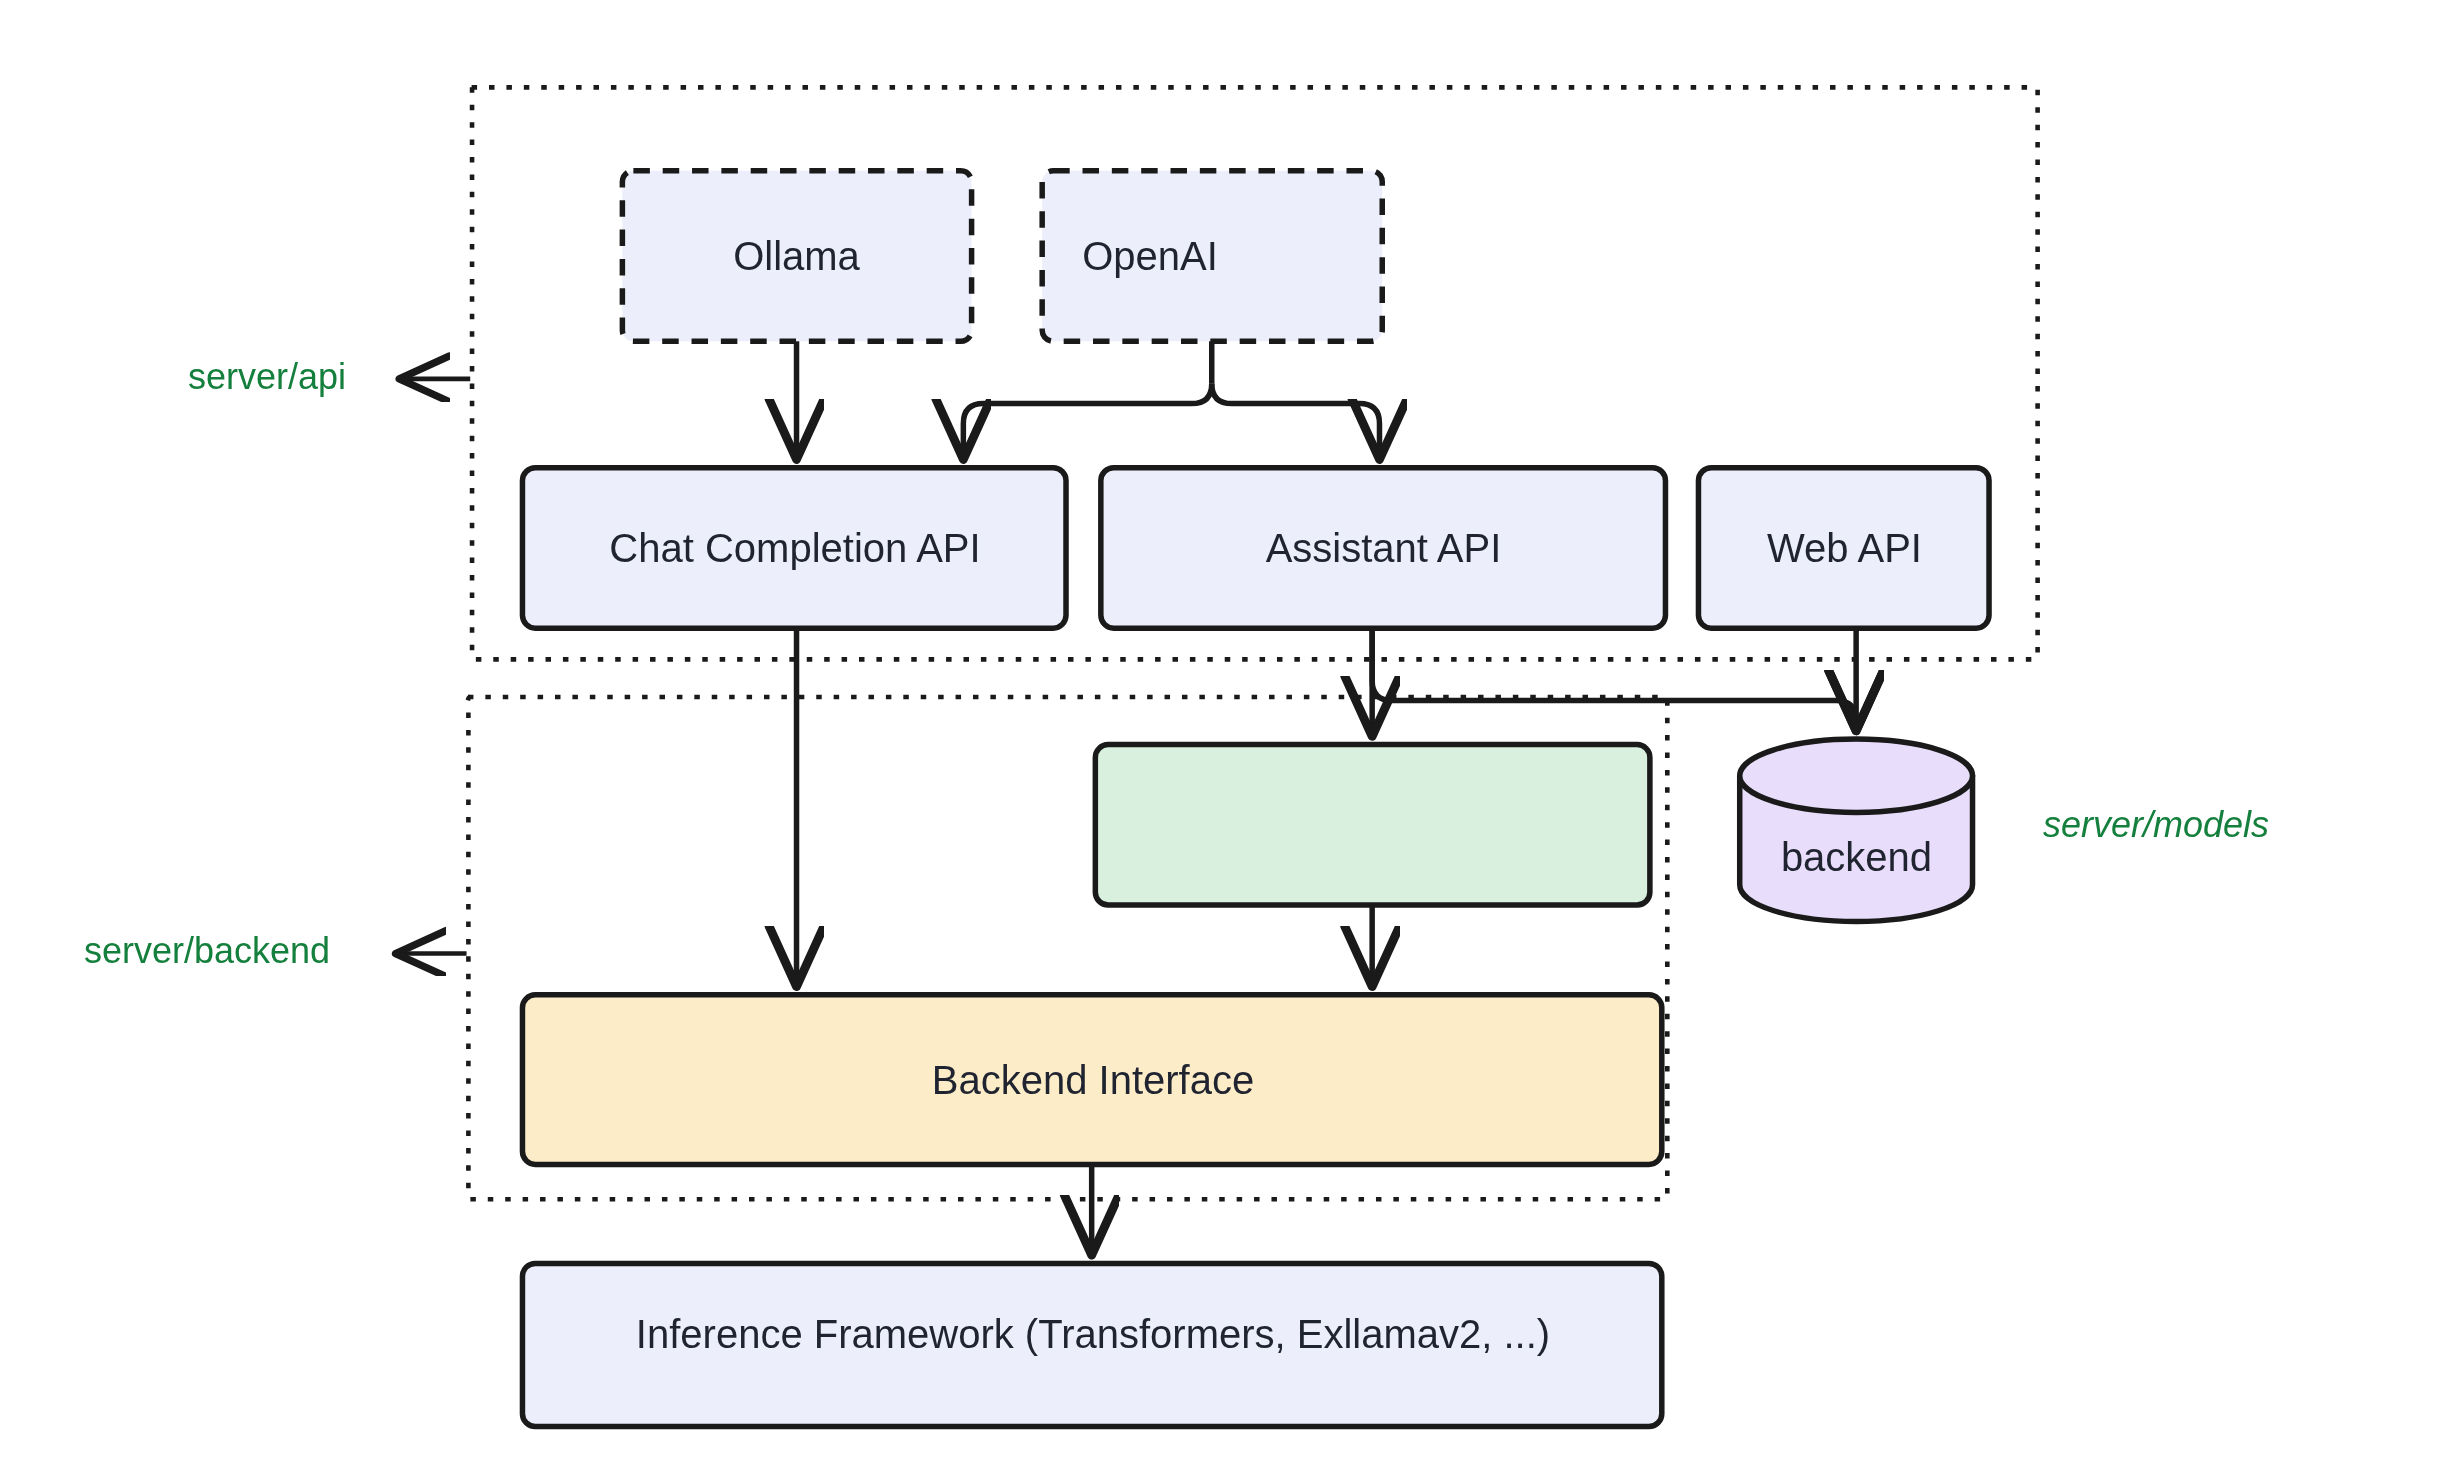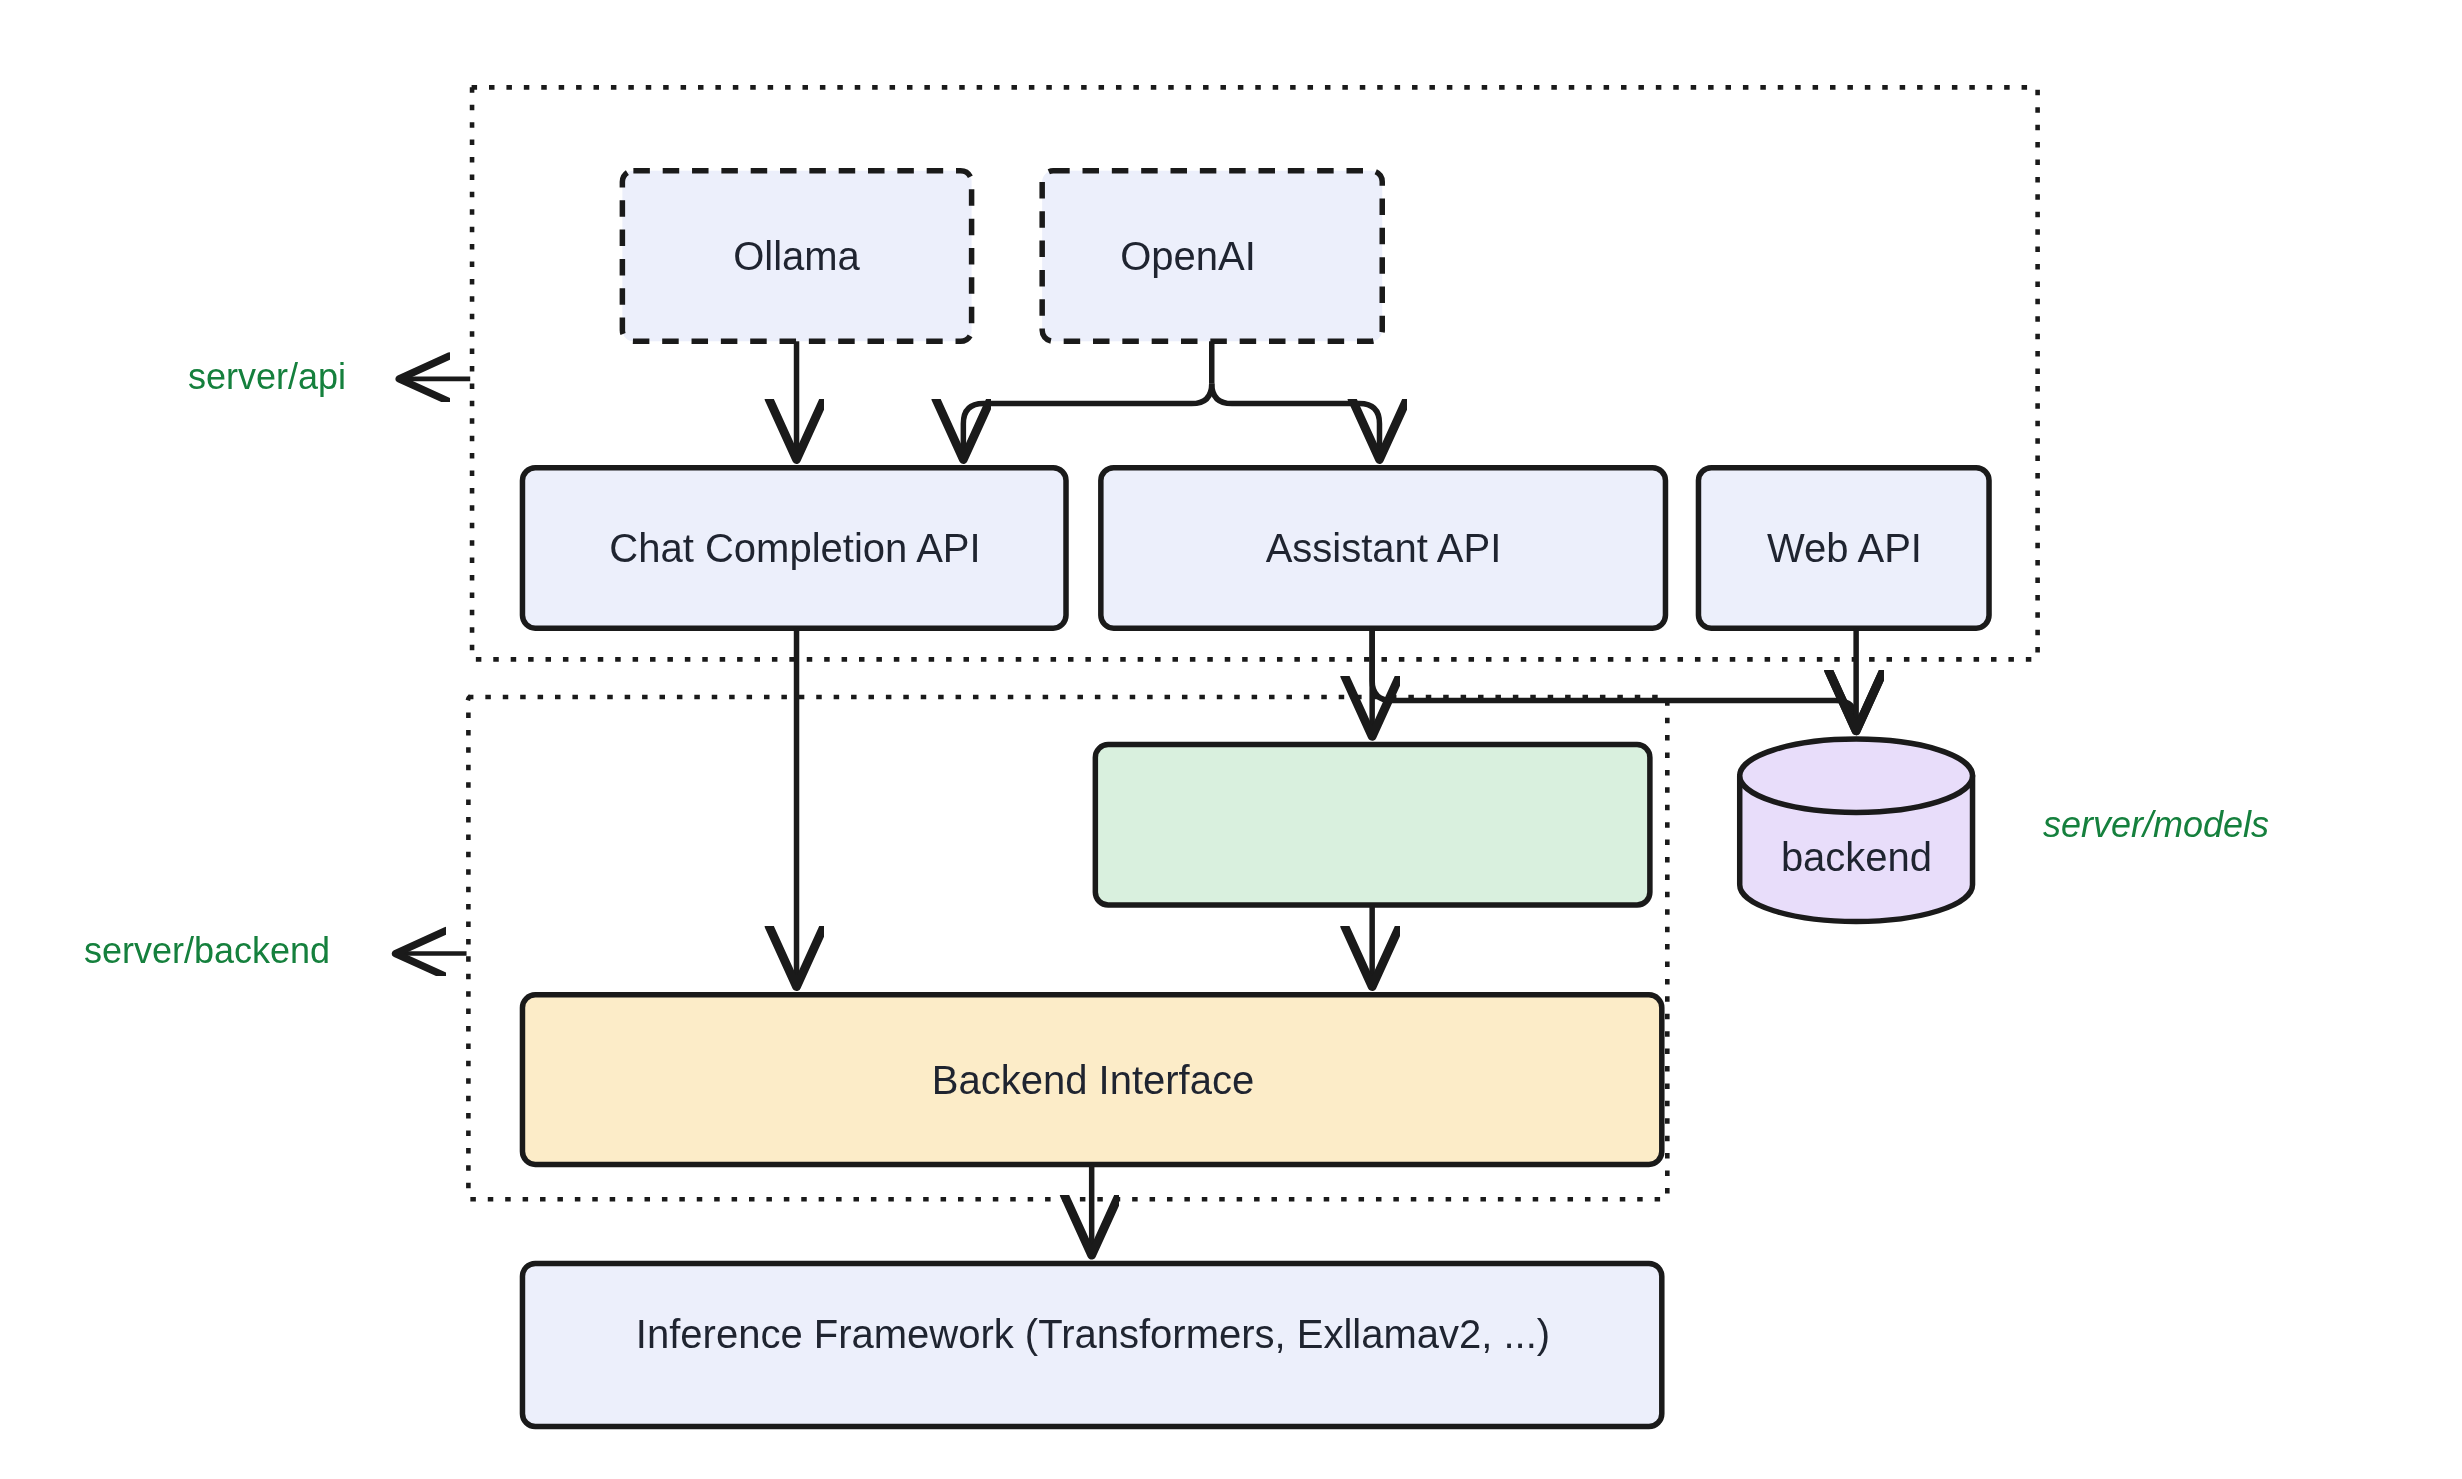--- a/index.html
+++ b/index.html
@@ -105,21 +105,21 @@
 
     <path d="M2025,685 L2025,794" fill="none" stroke="#1a1a1a" stroke-width="6" marker-end="url(#arrowhead)"></path>
 
     <path d="M1497,987 L1497,1073" fill="none" stroke="#1a1a1a" stroke-width="6" marker-end="url(#arrowhead)"></path>
 
     <path d="M1191,1270 L1191,1366" fill="none" stroke="#1a1a1a" stroke-width="6" marker-end="url(#arrowhead)"></path>
   </svg>
 
   <div class="node-label" style="left:622px; top:171px; width:349px; height:171px;">Ollama</div>
 
-  <div class="node-label" style="left:1018px; top:171px; width:340px; height:171px;">OpenAI</div>
+  <div class="node-label" style="left:980px; top:171px; width:340px; height:171px;">OpenAI</div>
 
   <div class="node-label" style="left:1101px; top:468px; width:565px; height:160px;">Assistant API</div>
 
   <div class="node-label" style="left:523px; top:468px; width:544px; height:160px;">Chat Completion API</div>
 
   <div class="node-label" style="left:1699px; top:468px; width:291px; height:160px;">Web API</div>
 
 
   <div class="node-label" style="left:1740px; top:830px; width:233px; height:55px;">backend</div>
 

